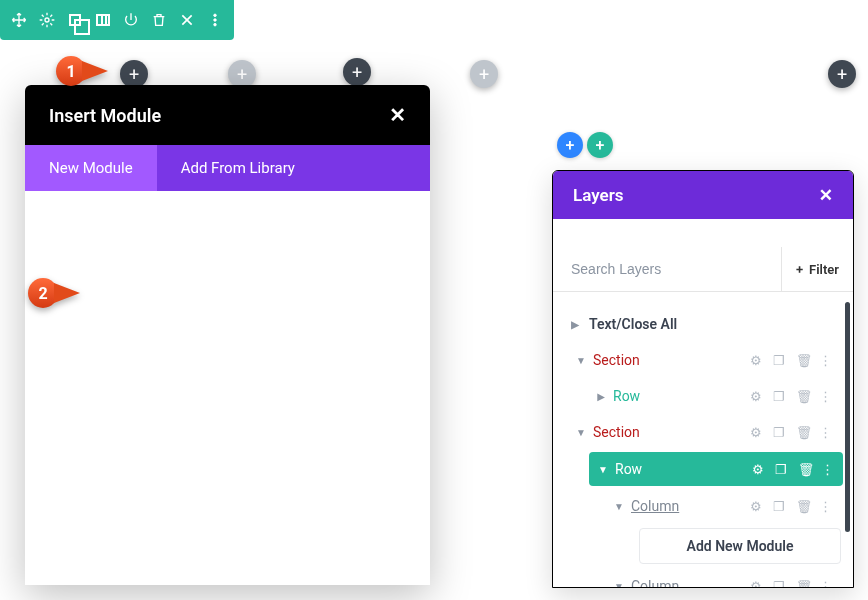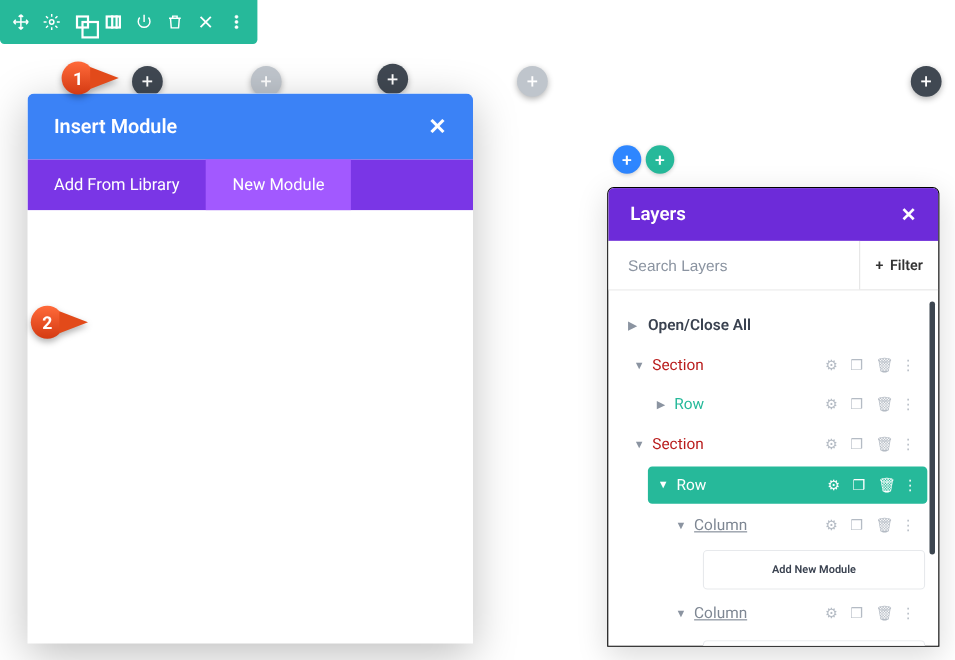--- a/index.html
+++ b/index.html
@@ -14,62 +14,62 @@
     .plusbtn { position:absolute; width:28px; height:28px; border-radius:50%; background:#404852; color:#fff; display:flex; align-items:center; justify-content:center; font-size:18px; font-weight:400; cursor:pointer; box-shadow:0 2px 6px rgba(0,0,0,0.3); }
     .plusbtn.light { background:#bfc5cc; }
     .plus1 { top:60px; left:120px; }
     .plus2 { top:60px; left:228px; }
     .plus3 { top:58px; left:343px; }
     .plus4 { top:60px; left:470px; }
     .plus5 { top:60px; left:828px; }
 
     
     .im-panel { position:absolute; top:85px; left:25px; width:405px; height:500px; background:#fff; border-radius:6px 6px 0 0; box-shadow:0 10px 40px rgba(0,0,0,0.25); overflow:hidden; }
-    .im-head { background:#3b82f6; color:#fff; height:60px; display:flex; align-items:center; justify-content:space-between; padding:0 24px; font-size:18px; font-weight:600; }
+    .im-head { background:#000000; color:#fff; height:60px; display:flex; align-items:center; justify-content:space-between; padding:0 24px; font-size:18px; font-weight:600; }
     .im-close { font-size:20px; cursor:pointer; }
     .im-tabs { display:flex; background:#7a36e6; }
     .im-tab { flex:0 0 auto; padding:14px 24px; color:#fff; font-size:15px; cursor:pointer; }
     .im-tab.active { background:#a259ff; }
     .im-body { padding:28px 28px 0 28px; }
     .im-search { width:100%; background:#edf0f3; border:none; height:42px; padding:0 14px; font-size:15px; color:#333; border-radius:3px; }
     .im-results { display:flex; margin-top:22px; }
     .im-item { width:130px; height:78px; background:#f5f7f9; border-radius:4px; display:flex; flex-direction:column; align-items:center; justify-content:center; cursor:pointer; margin-left:60px; }
     .im-item-icon { color:#3f6bff; font-size:22px; font-weight:700; font-family:Georgia, serif; }
     .im-item-label { color:#333; font-size:14px; margin-top:4px; }
 
     
     .badge-pair { position:absolute; top:132px; left:557px; display:flex; gap:4px; }
     .badge { width:26px; height:26px; border-radius:50%; display:flex; align-items:center; justify-content:center; color:#fff; font-size:16px; font-weight:500; cursor:pointer; box-shadow:0 1px 4px rgba(0,0,0,0.2); }
     .badge.blue { background:#2e86ff; }
     .badge.green { background:#26b99a; }
 
     
     .layers { position:absolute; top:170px; left:552px; width:302px; height:418px; background:#fff; border:1px solid #000000; border-radius:6px 6px 0 0; box-shadow:0 8px 28px rgba(0,0,0,0.15); overflow:hidden; }
     .ly-head { background:#6d2bd9; color:#fff; height:48px; display:flex; align-items:center; justify-content:space-between; padding:0 20px; font-size:17px; font-weight:600; }
-    .ly-tools { display:flex; border-bottom:1px solid #e5e5e5; }
+    .ly-tools { display:flex; border-bottom:1px solid #e5e5e5;margin-top:28px; }
     .ly-search { flex:1; border:none; padding:14px 18px; font-size:14px; color:#333; }
     .ly-search::placeholder{ color:#8b94a1; }
     .ly-filter { border-left:1px solid #e5e5e5; padding:0 14px; display:flex; align-items:center; gap:6px; font-size:13px; color:#333; font-weight:600; cursor:pointer; }
     .ly-body { position:relative; padding:14px 0 0 0; height:340px; }
     .ly-scroll { position:absolute; top:10px; right:3px; width:5px; height:230px; background:#3d4650; border-radius:3px; }
     .ly-row { display:flex; align-items:center; height:36px; font-size:14px; padding-right:10px; }
     .ly-caret { width:12px; display:inline-flex; justify-content:center; color:#8b94a1; font-size:10px;}
     .ly-label { flex:1; cursor:pointer; }
     .ly-actions { display:flex; gap:9px; color:#b4bbc4; }
     .ly-actions span { width:14px; font-size:13px; cursor:pointer; }
     .ly-open { padding-left:16px; color:#3a4250; font-weight:600;}
     .ly-section { margin:0 10px 0 16px; padding-left:6px; }
     .ly-section .ly-label{ color:#b91c1c; }
     .ly-rowchild { margin:0 10px 0 36px; padding-left:6px; }
     .ly-rowchild .ly-label{ color:#26b99a; }
     .ly-active { background:#26b99a; border-radius:4px; margin:2px 10px 2px 36px; padding:0 8px; height:34px; }
     .ly-active .ly-label, .ly-active .ly-caret, .ly-active .ly-actions{ color:#fff; }
     .ly-col { margin:0 10px 0 54px; padding-left:6px; }
     .ly-col .ly-label { color:#7e8793;text-decoration:underline; }
-    .ly-addmod { margin:4px 12px 4px 86px; height:36px; text-align:center; display:flex; align-items:center; justify-content:center; font-size:10px; font-weight:600; color:#3a4250; border:1px solid #e7e9ec; border-radius:4px; cursor:pointer; background:#fff; }
+    .ly-addmod { margin:4px 12px 4px 86px; height:36px; text-align:center; display:flex; align-items:center; justify-content:center; font-size:14px; font-weight:600; color:#3a4250; border:1px solid #e7e9ec; border-radius:4px; cursor:pointer; background:#fff; }
     .ly-addmod.cut { margin-top:6px; border-bottom:none; border-radius:4px 4px 0 0; height:20px; }
 
     
     .callout { position:absolute; display:flex; align-items:center; filter:drop-shadow(0 3px 3px rgba(0,0,0,.3)); }
     .callout .circle { width:30px; height:30px; border-radius:50%; background:linear-gradient(#ff6a3a,#d43a12); color:#fff; display:flex; align-items:center; justify-content:center; font-weight:700; font-size:16px; }
     .callout .tip { width:0; height:0; border-top:10px solid transparent; border-bottom:10px solid transparent; border-left:26px solid #e24a1a; margin-left:-4px; }
     .c1 { top:56px; left:56px; }
     .c2 { top:278px; left:28px; }
 
     
@@ -129,22 +129,22 @@
 <div class="plusbtn plus3">+</div>
 <div class="plusbtn plus4 light">+</div>
 <div class="plusbtn plus5">+</div>
 
 <div class="im-panel">
   <div class="im-head">
     <span>Insert Module</span>
     <span class="im-close">✕</span>
   </div>
   <div class="im-tabs">
+    <div class="im-tab active">New Module</div>
     <div class="im-tab">Add From Library</div>
-    <div class="im-tab active">New Module</div>
   </div>
 </div>
 
 <div class="badge-pair">
   <div class="badge blue">+</div>
   <div class="badge green">+</div>
 </div>
 
 <div class="layers">
   <div class="ly-head">
@@ -156,21 +156,21 @@
     <div class="ly-filter">
         <span>+</span>
         <span>Filter</span>
       </div>
   </div>
   <div class="ly-body">
     <div class="ly-scroll"></div>
 
     <div class="ly-row ly-open">
       <span class="ly-caret">▶</span>
-      <span class="ly-label" style="margin-left:8px;">Open/Close All</span>
+      <span class="ly-label" style="margin-left:8px;">Text/Close All</span>
     </div>
 
     <div class="ly-row ly-section">
       <span class="ly-caret">▼</span>
       <span class="ly-label" style="margin-left:6px;">Section</span>
       <span class="ly-actions">
           <span>⚙</span>
           <span>❐</span>
           <span>🗑</span>
           <span>⋮</span>

